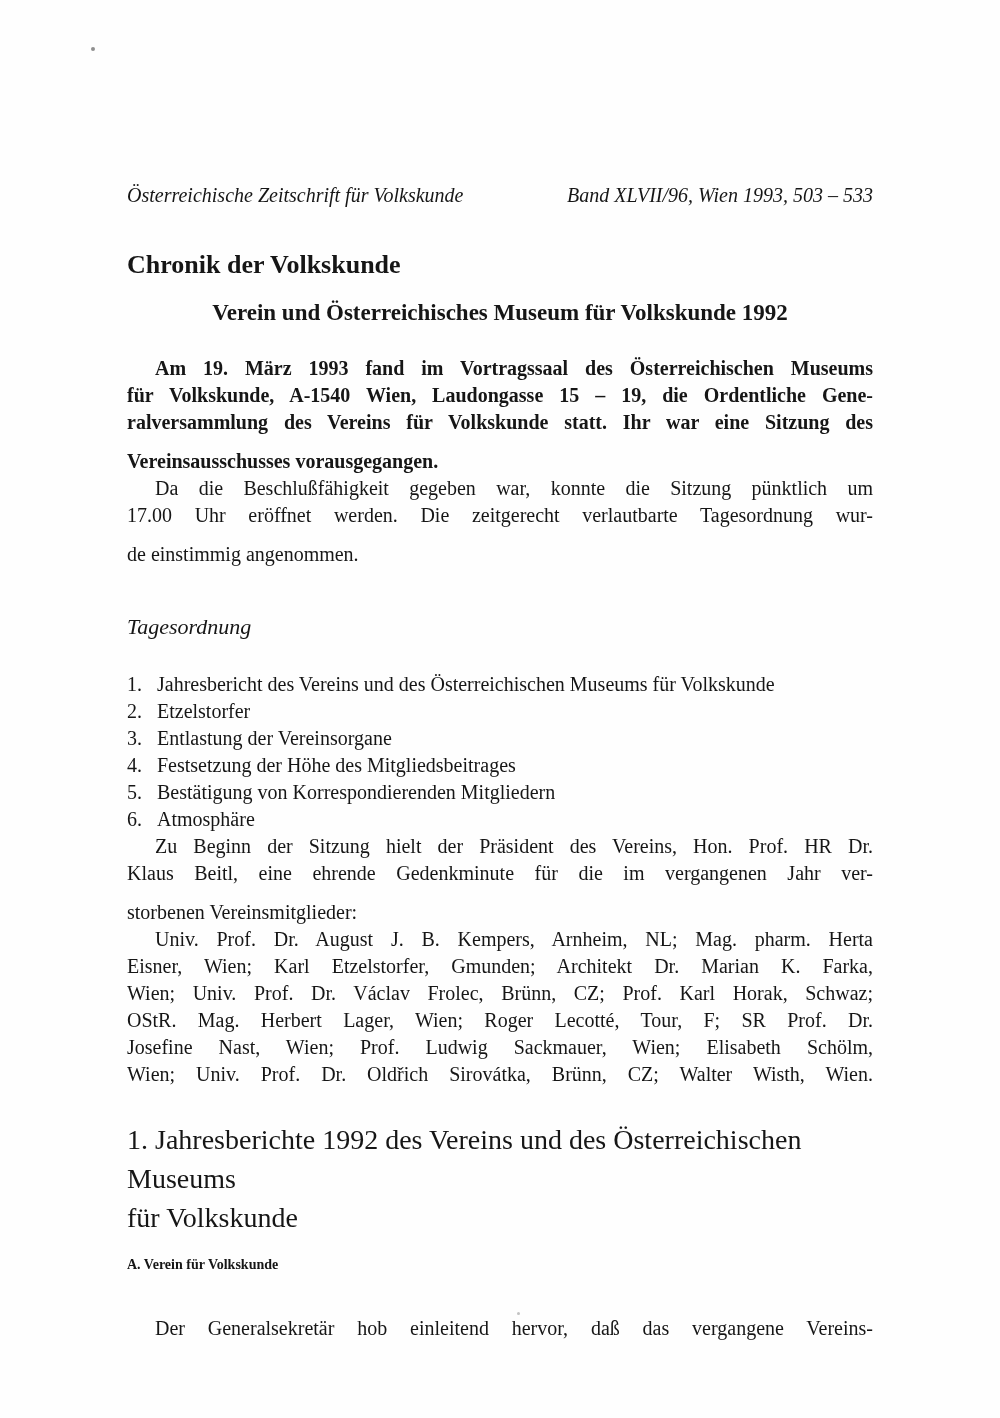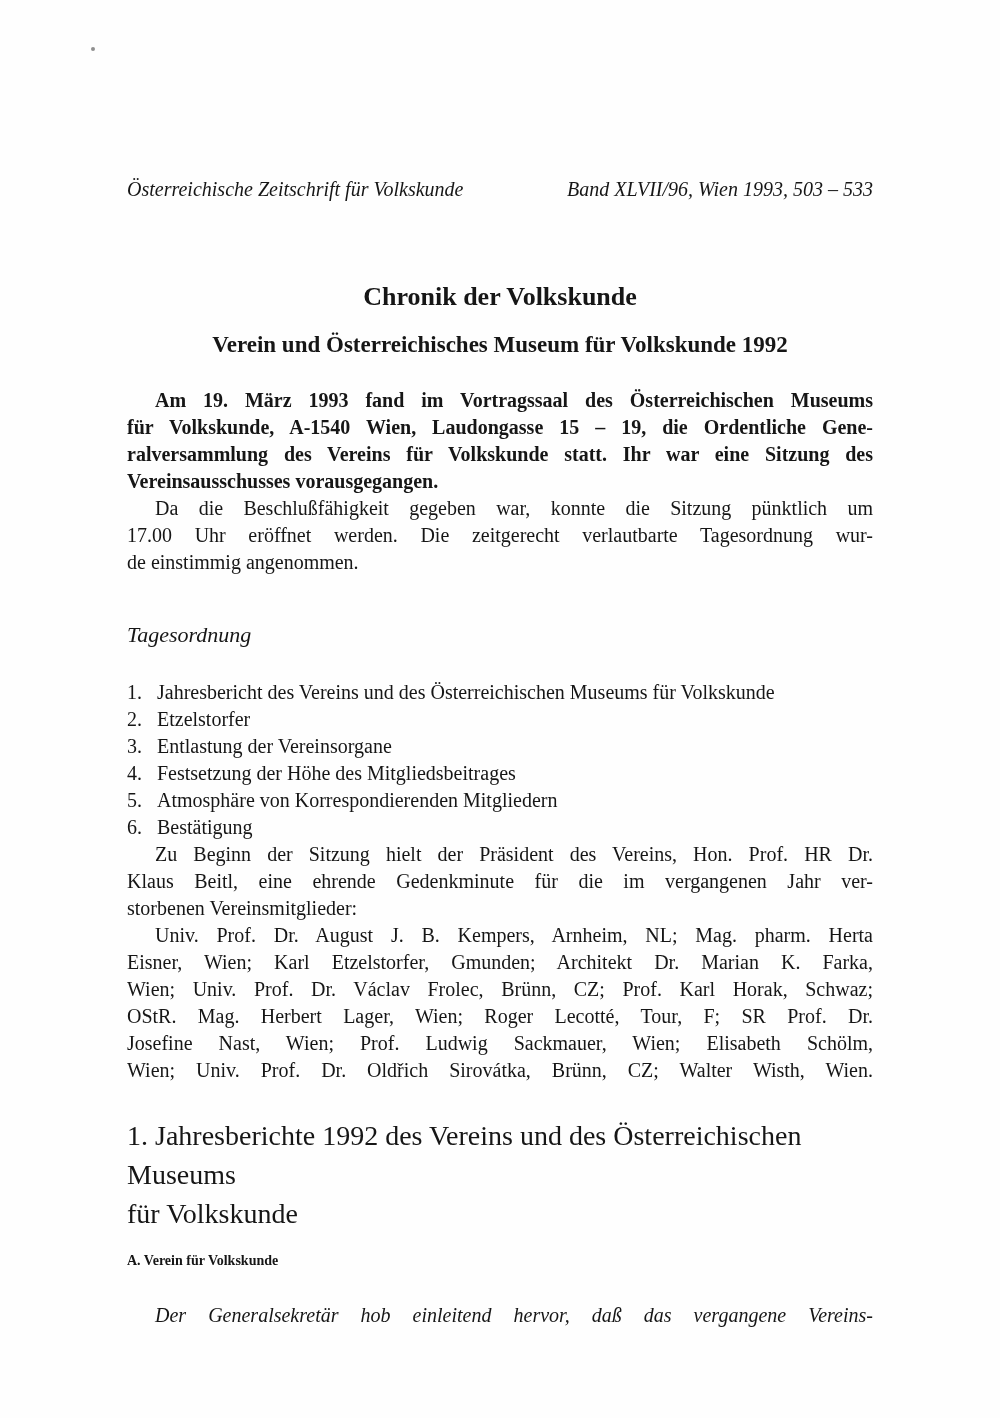--- a/index.html
+++ b/index.html
@@ -13,33 +13,32 @@
     height: 1418px;
     background: #fefefe;
     font-family: "Liberation Serif", "DejaVu Serif", serif;
     color: #161616;
     overflow: hidden;
   }
   .content {
     position: absolute;
     left: 127px;
     width: 746px;
-    top: 4px;
+    top: 10px;
   }
   .journal-header {
     margin-top: 172px;
     display: flex;
     justify-content: space-between;
     font-style: italic;
     font-size: 20px;
     line-height: 27px;
   }
   .doc-title {
-    margin-top: 78px;
-    text-align: center;
+    margin-top: 40px;
     font-size: 26px;
     font-weight: bold;
     line-height: 32px;
   }
   .doc-subtitle {
     margin-top: 18px;
     text-align: center;
     font-size: 23px;
     font-weight: bold;
     line-height: 28px;
@@ -49,20 +48,21 @@
     line-height: 27px;
   }
   .para.first { margin-top: 28px; font-weight: bold; }
   .jl {
     text-align: justify;
     text-align-last: justify;
   }
   .jl-last {
     text-align: left;
     text-align-last: left;
+    margin-top: 12px;
   }
   .indent { text-indent: 28px; }
   .agenda-heading {
     margin-top: 45px;
     font-style: italic;
     font-size: 22px;
     line-height: 28px;
   }
   .agenda-list {
     margin-top: 30px;
@@ -78,21 +78,21 @@
     margin-top: 32px;
     font-size: 28px;
     line-height: 39px;
   }
   .subsection-heading {
     margin-top: 14px;
     font-weight: bold;
     font-size: 14px;
     line-height: 28px;
   }
-  .closing-para { margin-top: 27px; font-style: italic; }
+  .closing-para { margin-top: 36px; }
   .speck {
     position: absolute;
     border-radius: 50%;
   }
   .speck-a {
     left: 91px; top: 47px;
     width: 4px; height: 4px;
     background: #6a6a6a;
     opacity: 0.75;
   }
@@ -148,25 +148,25 @@
       <div class="agenda-item">
         <span class="agenda-num">3.</span>
         <span>Entlastung der Vereinsorgane</span>
       </div>
       <div class="agenda-item">
         <span class="agenda-num">4.</span>
         <span>Festsetzung der Höhe des Mitgliedsbeitrages</span>
       </div>
       <div class="agenda-item">
         <span class="agenda-num">5.</span>
-        <span>Atmosphäre von Korrespondierenden Mitgliedern</span>
+        <span>Bestätigung von Korrespondierenden Mitgliedern</span>
       </div>
       <div class="agenda-item">
         <span class="agenda-num">6.</span>
-        <span>Bestätigung</span>
+        <span>Atmosphäre</span>
       </div>
     </div>
 
     <div class="para">
       <div class="jl indent">Zu Beginn der Sitzung hielt der Präsident des Vereins, Hon. Prof. HR Dr.</div>
       <div class="jl">Klaus Beitl, eine ehrende Gedenkminute für die im vergangenen Jahr ver-</div>
       <div class="jl-last">storbenen Vereinsmitglieder:</div>
     </div>
 
     <div class="para">

